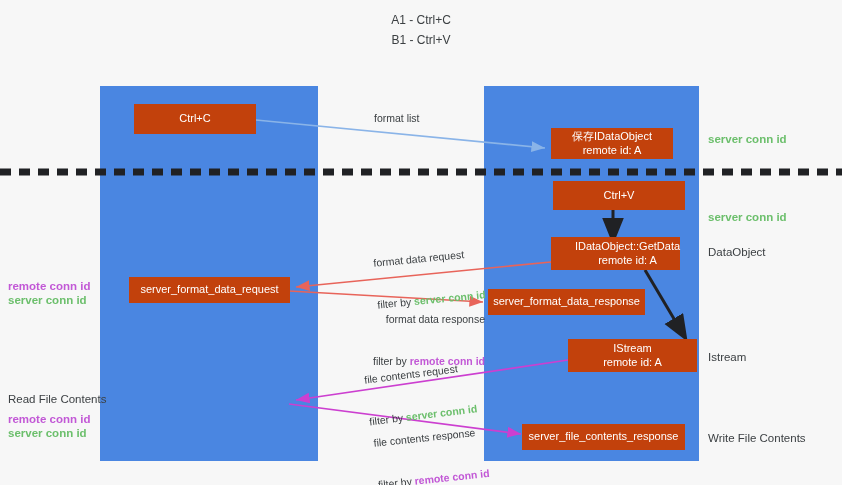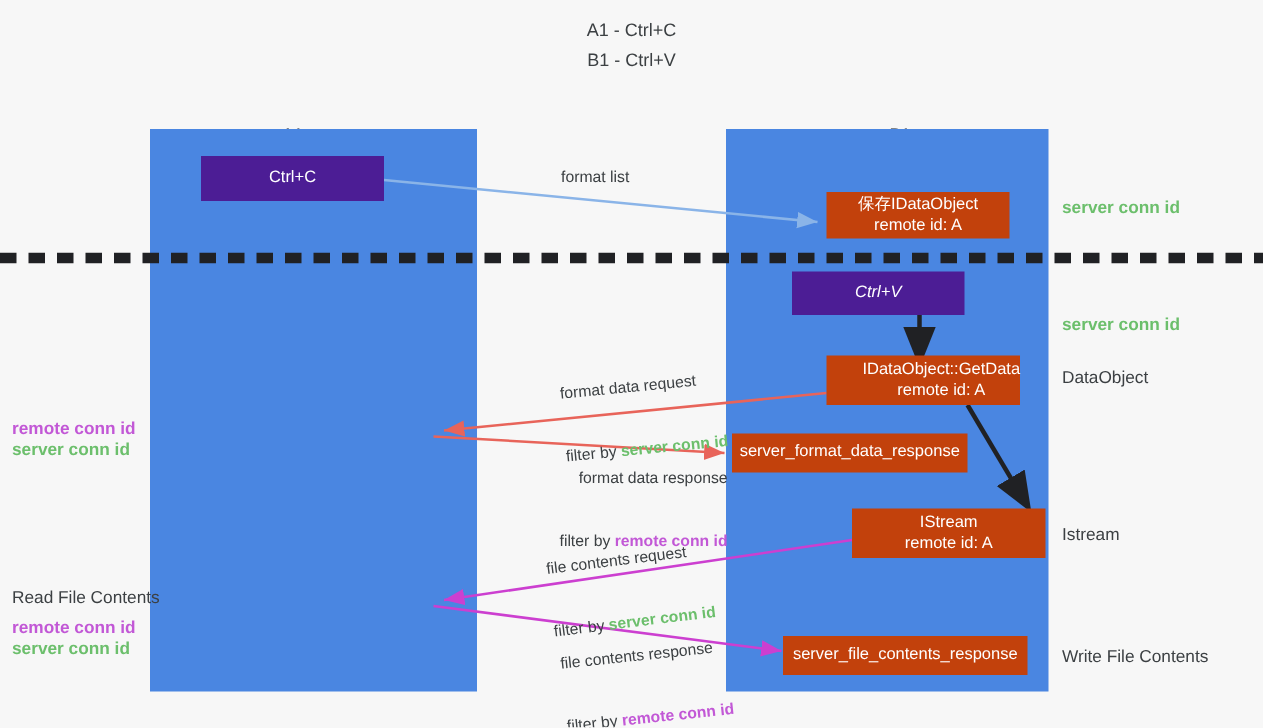--- a/index.html
+++ b/index.html
@@ -44,21 +44,21 @@
     display: flex;
     flex-direction: column;
     align-items: center;
     justify-content: center;
     color: #ffffff;
     font-size: 11px;
     line-height: 13.5px;
     text-align: center;
     white-space: pre;
   }
-  .box-green { background: #4c1d95; }
+  .box-green { background: #c2410c; }
   .box-orange { background: #c2410c; }
 
   .side-label {
     position: absolute;
     font-size: 11.5px;
     line-height: 14px;
     white-space: pre;
   }
   .clr-green  { color: #6cbf6c; font-weight: bold; }
   .clr-purple { color: #c258d6; font-weight: bold; }
@@ -132,26 +132,27 @@
 
     <line x1="289" y1="291" x2="483" y2="302" stroke="#e8645a" stroke-width="1.7" marker-end="url(#ah-red)"></line>
 
     <line x1="568" y1="360" x2="296" y2="400" stroke="#cc3fd0" stroke-width="1.7" marker-end="url(#ah-mag)"></line>
 
     <line x1="289" y1="404" x2="521" y2="434" stroke="#cc3fd0" stroke-width="1.7" marker-end="url(#ah-mag)"></line>
   </svg>
 
   <div class="box box-green" style="left:134px; top:104px; width:122px; height:30px;">Ctrl+C</div>
 
+  <div class="box box-orange" style="left:129px; top:277px; width:161px; height:26px;">server_format_data_request</div>
 
 
   <div class="box box-orange" style="left:551px; top:128px; width:122px; height:31px;">保存IDataObject
 remote id: A</div>
 
-  <div class="box box-green" style="left:528px; top:181px; width:115px; height:29px;font-style:italic;">Ctrl+V</div>
+  <div class="box box-green" style="left:553px; top:181px; width:132px; height:29px;">Ctrl+V</div>
 
   <div class="box box-orange" style="left:551px; top:237px; width:129px; height:33px;padding-left:24px;">IDataObject::GetData
 remote id: A</div>
 
   <div class="box box-orange" style="left:488px; top:289px; width:157px; height:26px;">server_format_data_response</div>
 
   <div class="box box-orange" style="left:568px; top:339px; width:129px; height:33px;">IStream
 remote id: A</div>
 
   <div class="box box-orange" style="left:522px; top:424px; width:163px; height:26px;">server_file_contents_response</div>

